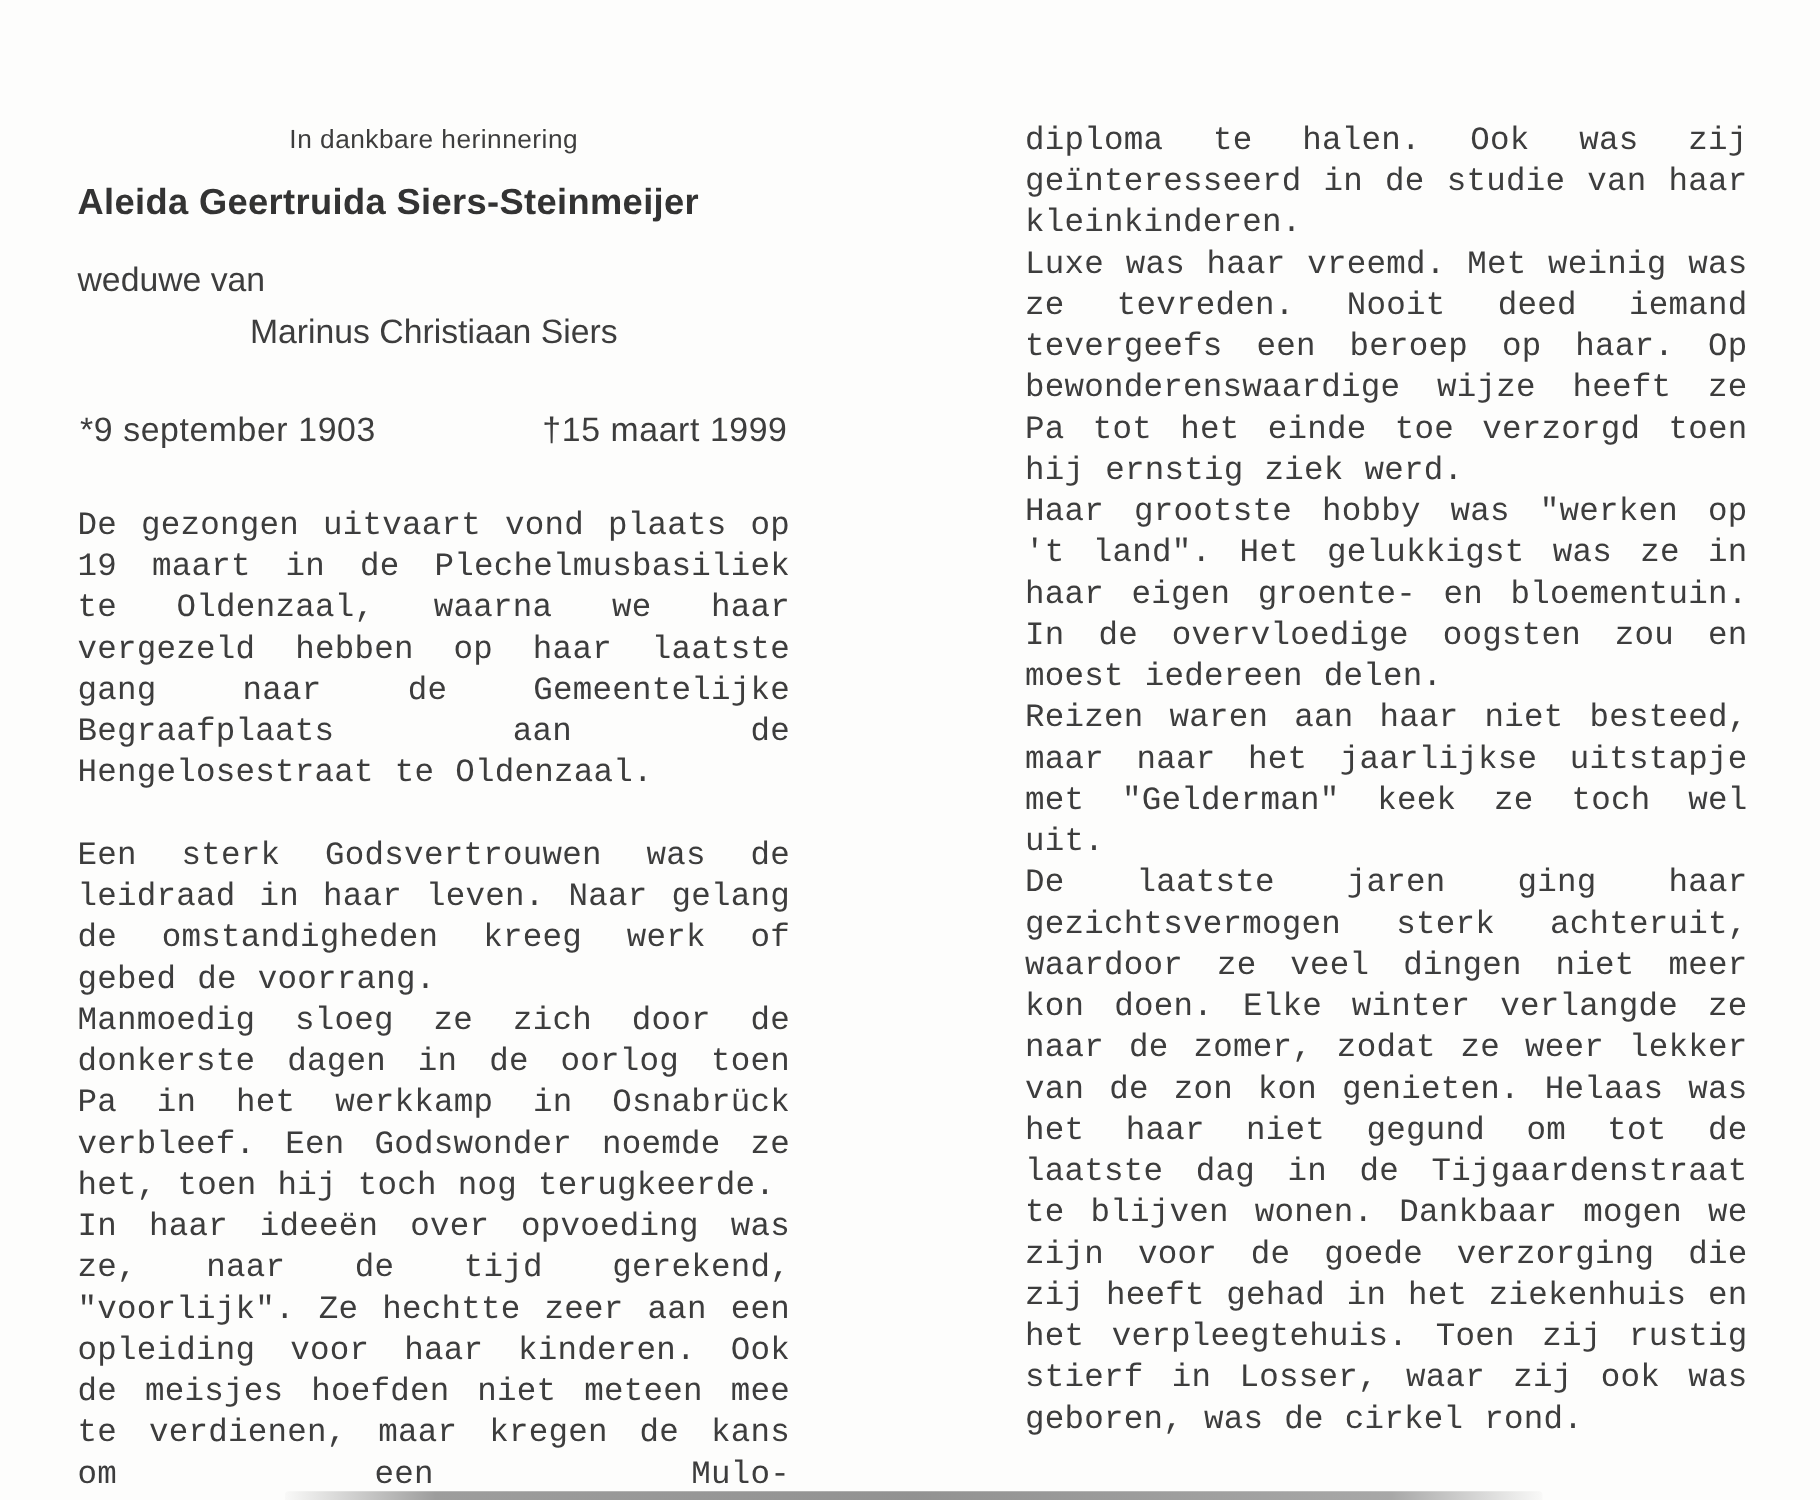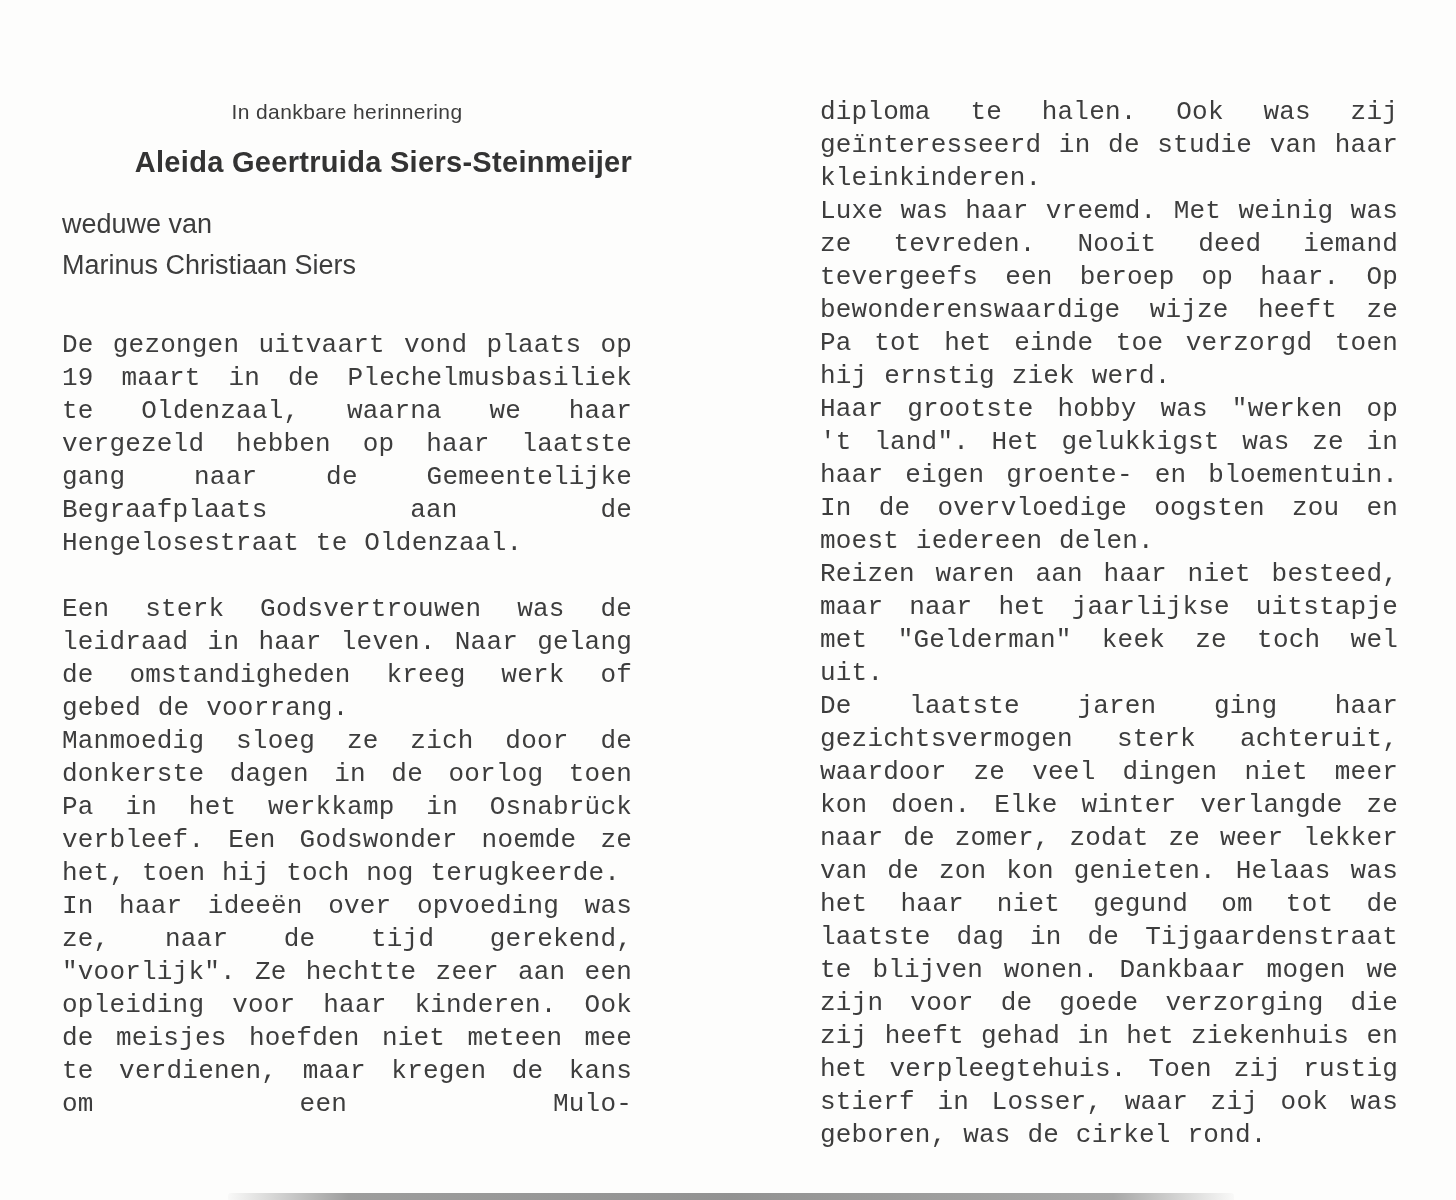--- a/index.html
+++ b/index.html
@@ -27,33 +27,34 @@
   .col-left { width: 572px; }
   .col-right { width: 580px; }
 
   .intro {
     text-align: center;
     font-size: 21px;
     letter-spacing: 0.4px;
     margin: 4px 0 22px 0;
   }
   .name {
-    text-align: right;
+    text-align: left;
     font-size: 29px;
     font-weight: bold;
     letter-spacing: 0.3px;
     color: #333;
     margin: 0 0 30px 0;
   }
   .relation {
     text-align: left;
     font-size: 27px;
     margin: 0 0 10px 0;
   }
   .spouse {
+    text-align: center;
     font-size: 27px;
     margin: 0 0 48px 0;
   }
   .dates {
     display: flex;
     justify-content: space-between;
     font-size: 27px;
     letter-spacing: 0.5px;
     margin: 0 2px 44px 2px;
   }
@@ -100,20 +101,24 @@
 </head>
 <body>
 
 <div class="card">
 
   <div class="col col-left">
     <div class="intro">In dankbare herinnering</div>
     <div class="name">Aleida Geertruida Siers-Steinmeijer</div>
     <div class="relation">weduwe van</div>
     <div class="spouse">Marinus Christiaan Siers</div>
+    <div class="dates">
+      <span>*9 september 1903</span>
+      <span>†15 maart 1999</span>
+    </div>
     <p class="body-text gap-after">De gezongen uitvaart vond plaats op 19 maart in de Plechelmusbasiliek te Oldenzaal, waarna we haar vergezeld hebben op haar laatste gang naar de Gemeentelijke Begraafplaats aan de Hengelosestraat te Oldenzaal.</p>
     <p class="body-text">Een sterk Godsvertrouwen was de leidraad in haar leven. Naar gelang de omstandigheden kreeg werk of gebed de voorrang.</p>
     <p class="body-text">Manmoedig sloeg ze zich door de donkerste dagen in de oorlog toen Pa in het werkkamp in Osnabrück verbleef. Een Godswonder noemde ze het, toen hij toch nog terugkeerde.</p>
     <p class="body-text justify-last">In haar ideeën over opvoeding was ze, naar de tijd gerekend, "voorlijk". Ze hechtte zeer aan een opleiding voor haar kinderen. Ook de meisjes hoefden niet meteen mee te verdienen, maar kregen de kans om een Mulo-</p>
   </div>
 
   <div class="col col-right">
     <p class="body-text">diploma te halen. Ook was zij geïnteresseerd in de studie van haar kleinkinderen.</p>
     <p class="body-text">Luxe was haar vreemd. Met weinig was ze tevreden. Nooit deed iemand tevergeefs een beroep op haar. Op bewonderenswaardige wijze heeft ze Pa tot het einde toe verzorgd toen hij ernstig ziek werd.</p>
     <p class="body-text">Haar grootste hobby was "werken op 't land". Het gelukkigst was ze in haar eigen groente- en bloementuin. In de overvloedige oogsten zou en moest iedereen delen.</p>

